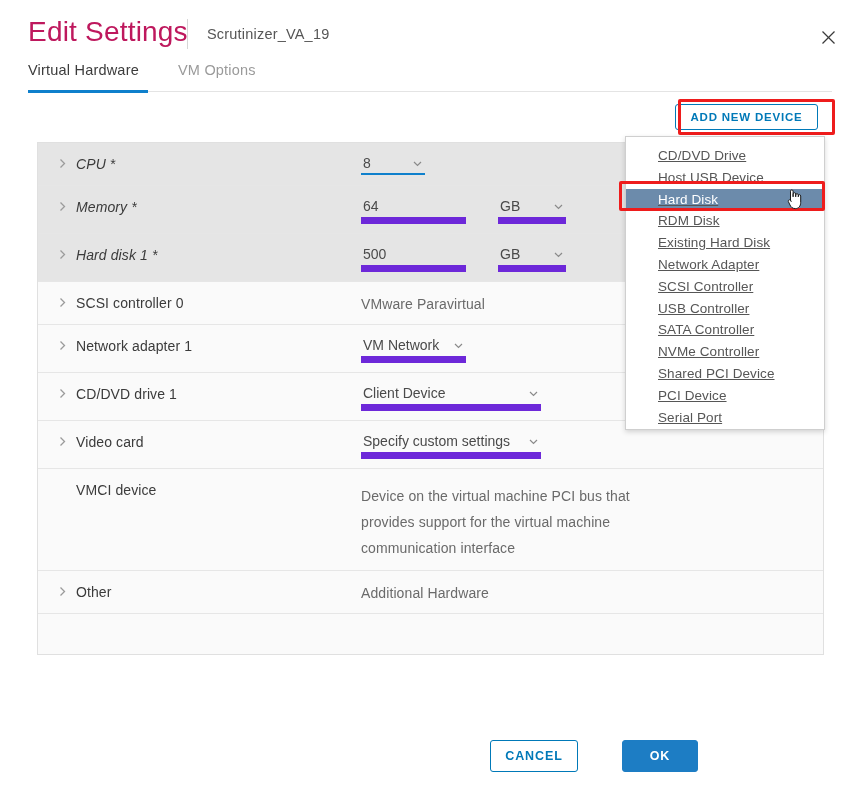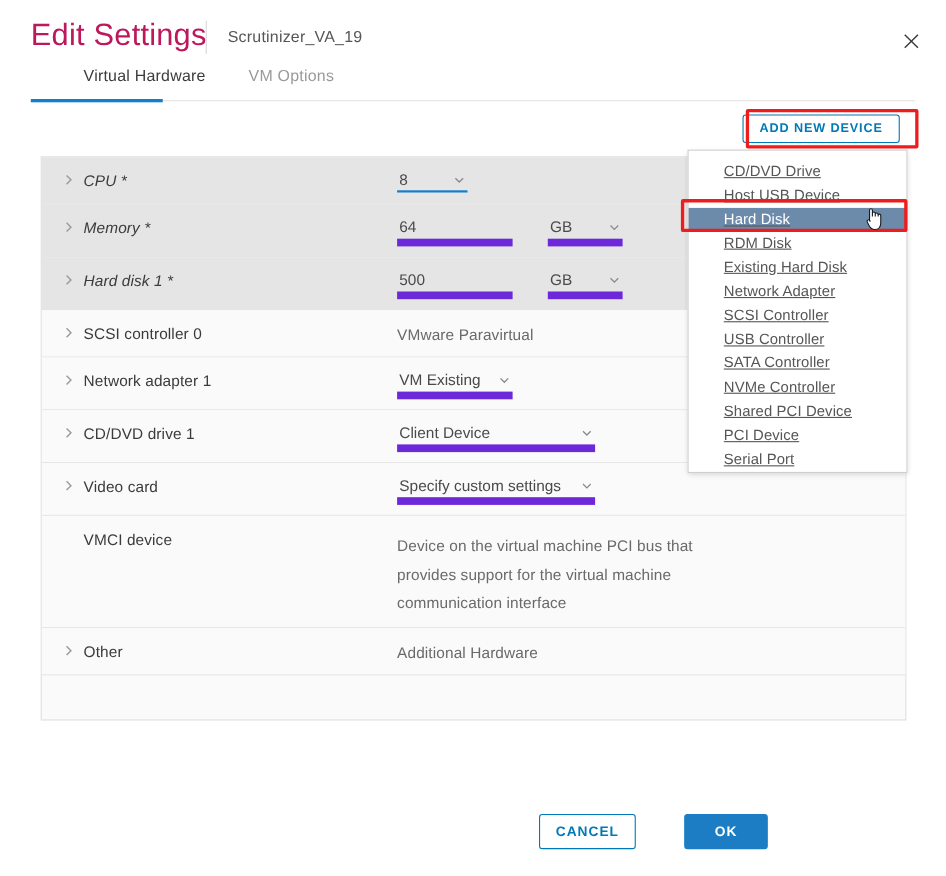--- a/index.html
+++ b/index.html
@@ -30,21 +30,21 @@
   .close-btn {
     position:absolute; right:17px; top:22px; width:30px; height:30px;
     cursor:pointer; display:flex; align-items:center; justify-content:center;
   }
   .close-btn svg { display:block; }
 
   
   .tabs { position:absolute; left:0; top:62px; width:860px; height:30px; }
   .tab {
     position:absolute; top:0; font-size:14.5px; color:#565656;
-    padding-bottom:7px; cursor:pointer; letter-spacing:.2px;margin-left:48px;
+    padding-bottom:7px; cursor:pointer; letter-spacing:.2px;
   }
   .tab.t0 { left:28px; }
   .tab.t1 { left:178px; color:#9a9a9a; }
   .tab.active { color:#3c3c3c; }
   .tab-underline {
     position:absolute; left:28px; top:90px; width:120px; height:3px;
     background:#0f80cc;
   }
   .tab-rule {
     position:absolute; left:148px; top:91px; width:684px; height:1px;
@@ -263,21 +263,21 @@
         <div class="hw-label">
           <span class="chev">
             <svg width="9" height="11" viewBox="0 0 9 11">
               <polyline points="2.5,1.5 6.5,5.5 2.5,9.5" fill="none" stroke="#9b9b9b" stroke-width="1.3"></polyline>
             </svg>
           </span>
           <span class="hw-label-text">Network adapter 1</span>
         </div>
         <div class="hw-value">
           <div class="fld w-net">
-            <span class="v">VM Existing</span>
+            <span class="v">VM Network</span>
             <span class="caret">
               <svg width="11" height="11" viewBox="0 0 11 11">
                 <polyline points="2,4 5.5,7.5 9,4" fill="none" stroke="#8a8a8a" stroke-width="1.2"></polyline>
               </svg>
             </span>
           </div>
         </div>
       </div>
       <div class="hw-row plain">
         <div class="hw-label">

